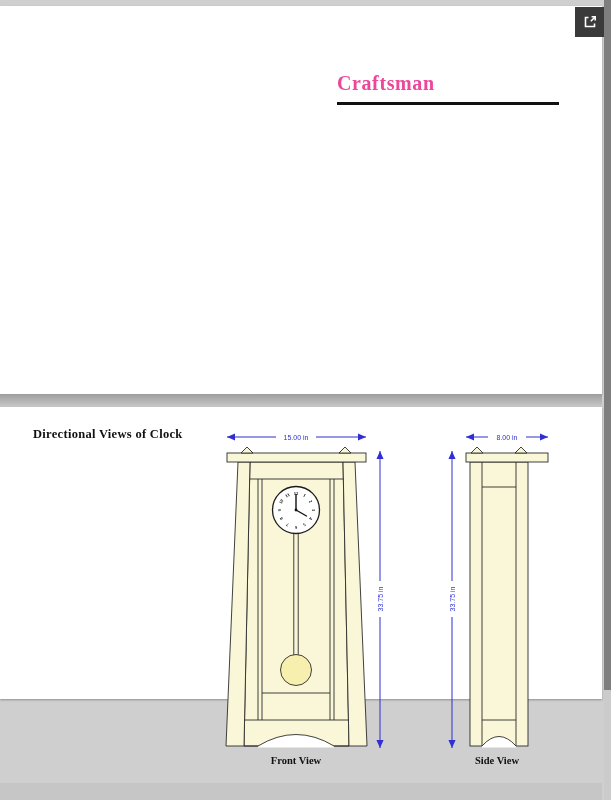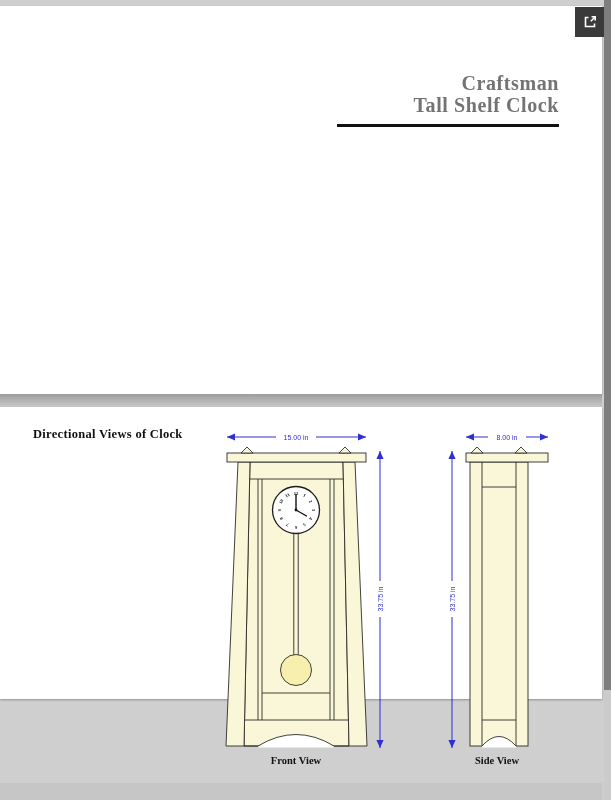--- a/index.html
+++ b/index.html
@@ -5,22 +5,22 @@
   html,body{margin:0;padding:0;background:#cfcfcf;}
   .canvas{position:relative;width:611px;height:800px;background:#cfcfcf;overflow:hidden;
           font-family:"Liberation Serif",serif;}
   .page{position:absolute;left:0;width:602px;background:#ffffff;}
   .page1{top:6px;height:388px;box-shadow:0 1px 2px rgba(0,0,0,.30);}
   .page2{top:407px;height:292px;box-shadow:0 1px 2px rgba(0,0,0,.30);}
   .page-gap{position:absolute;left:0;top:394px;width:602px;height:13px;
             background:linear-gradient(#9d9d9d,#c9c9c9);}
   .below{position:absolute;left:0;top:783px;width:602px;height:17px;background:#c6c6c6;}
 
-  .title-block{position:absolute;left:337px;top:66px;width:222px;text-align:right;
-               font-weight:bold;font-size:20px;line-height:22px;color:#737373;letter-spacing:.6px;}
+  .title-block{position:absolute;left:337px;top:66px;width:222px;text-align:left;
+               font-weight:bold;font-size:20px;line-height:22px;color:#ec4899;letter-spacing:.6px;}
   .title-rule{margin-top:8px;border-top:3px solid #111;}
 
   .heading{position:absolute;left:33px;top:20px;font-weight:bold;font-size:12.5px;color:#111;
            letter-spacing:.3px;}
 
   .drawing{position:absolute;left:0;top:0;width:602px;height:376px;}
 
   .open-btn{position:absolute;left:575px;top:7px;width:29px;height:30px;background:#3a3a3a;
             border:none;padding:0;display:flex;align-items:center;justify-content:center;cursor:pointer;}
 
@@ -39,21 +39,20 @@
   .hand{stroke:#111;stroke-width:1.4;fill:none;stroke-linecap:round;}
 </style>
 </head>
 <body>
 
 <div class="canvas">
 
   <div class="page page1">
     <div class="title-block">
       <div>Craftsman</div>
-      <div>Tall Shelf Clock</div>
       <div class="title-rule"></div>
     </div>
   </div>
 
   <div class="page-gap"></div>
 
   <div class="page page2">
     <div class="heading">Directional Views of Clock</div>
 
     <svg class="drawing" viewBox="0 0 602 376">

